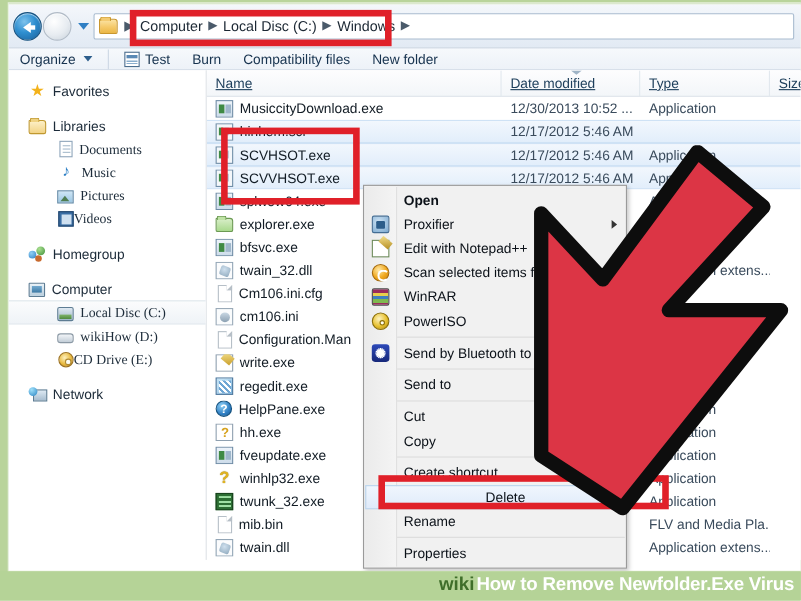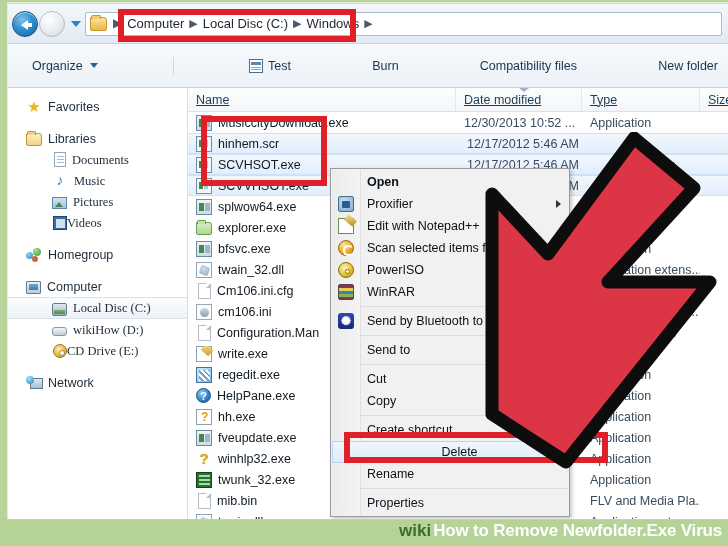--- a/index.html
+++ b/index.html
@@ -129,29 +129,27 @@
     position: absolute;
     left: 110px; top: 5px;
     width: 238px; height: 33px;
     border: 6px solid #e02029;
     z-index: 30;
     pointer-events: none;
   }
 
   
   #toolbar {
-    height: 44px;
+    height: 20px;
     background: linear-gradient(to bottom, #f6f9fc 0%, #edf2f8 100%);
     border-bottom: 1px solid #c9d4e2;
     display: flex;
     align-items: center;
-    padding-left: 14px;
     font-size: 12.5px;
     color: #17334f;
-    justify-content: space-between;
   }
   .tb-item {
     display: flex; align-items: center;
     height: 24px;
     padding: 0 10px;
     white-space: nowrap;
   }
   .tb-caret {
     width: 0; height: 0;
     border-left: 4px solid transparent;
@@ -388,21 +386,20 @@
     display: flex;
     height: 21px;
     font-size: 12.5px;
     color: #111b24;
     align-items: center;
   }
   .frow.sel {
     background: linear-gradient(to bottom,#f2f7fd 0%,#e2eefb 100%);
     border-top: 1px solid #cfe2f5;
     border-bottom: 1px solid #cfe2f5;
-    text-align: center;
   }
   .c-name {
     width: 268px; flex: none;
     display: flex; align-items: center;
     padding-left: 8px;
     overflow: hidden; white-space: nowrap;
   }
   .c-date { width: 126px; flex: none; padding-left: 8px; color: #3a4b5c; white-space: nowrap; overflow: hidden; }
   .c-type { width: 118px; flex: none; padding-left: 8px; color: #3a4b5c; white-space: nowrap; overflow: hidden; }
   .c-size { flex: 1; padding-left: 8px; color: #3a4b5c; }
@@ -1003,27 +1000,27 @@
         <span class="mi-ico mico-npp"></span>
         <span>Edit with Notepad++</span>
       </div>
 
       <div class="mi">
         <span class="mi-ico mico-scan"></span>
         <span>Scan selected items for</span>
       </div>
 
       <div class="mi">
+        <span class="mi-ico mico-winrar"></span>
+        <span>WinRAR</span>
+      </div>
+
+      <div class="mi">
         <span class="mi-ico mico-piso"></span>
         <span>PowerISO</span>
-      </div>
-
-      <div class="mi">
-        <span class="mi-ico mico-winrar"></span>
-        <span>WinRAR</span>
       </div>
 
       <div class="msep"></div>
 
       <div class="mi">
         <span class="mi-ico mico-bt">✺</span>
         <span>Send by Bluetooth to</span>
       </div>
 
       <div class="msep"></div>

